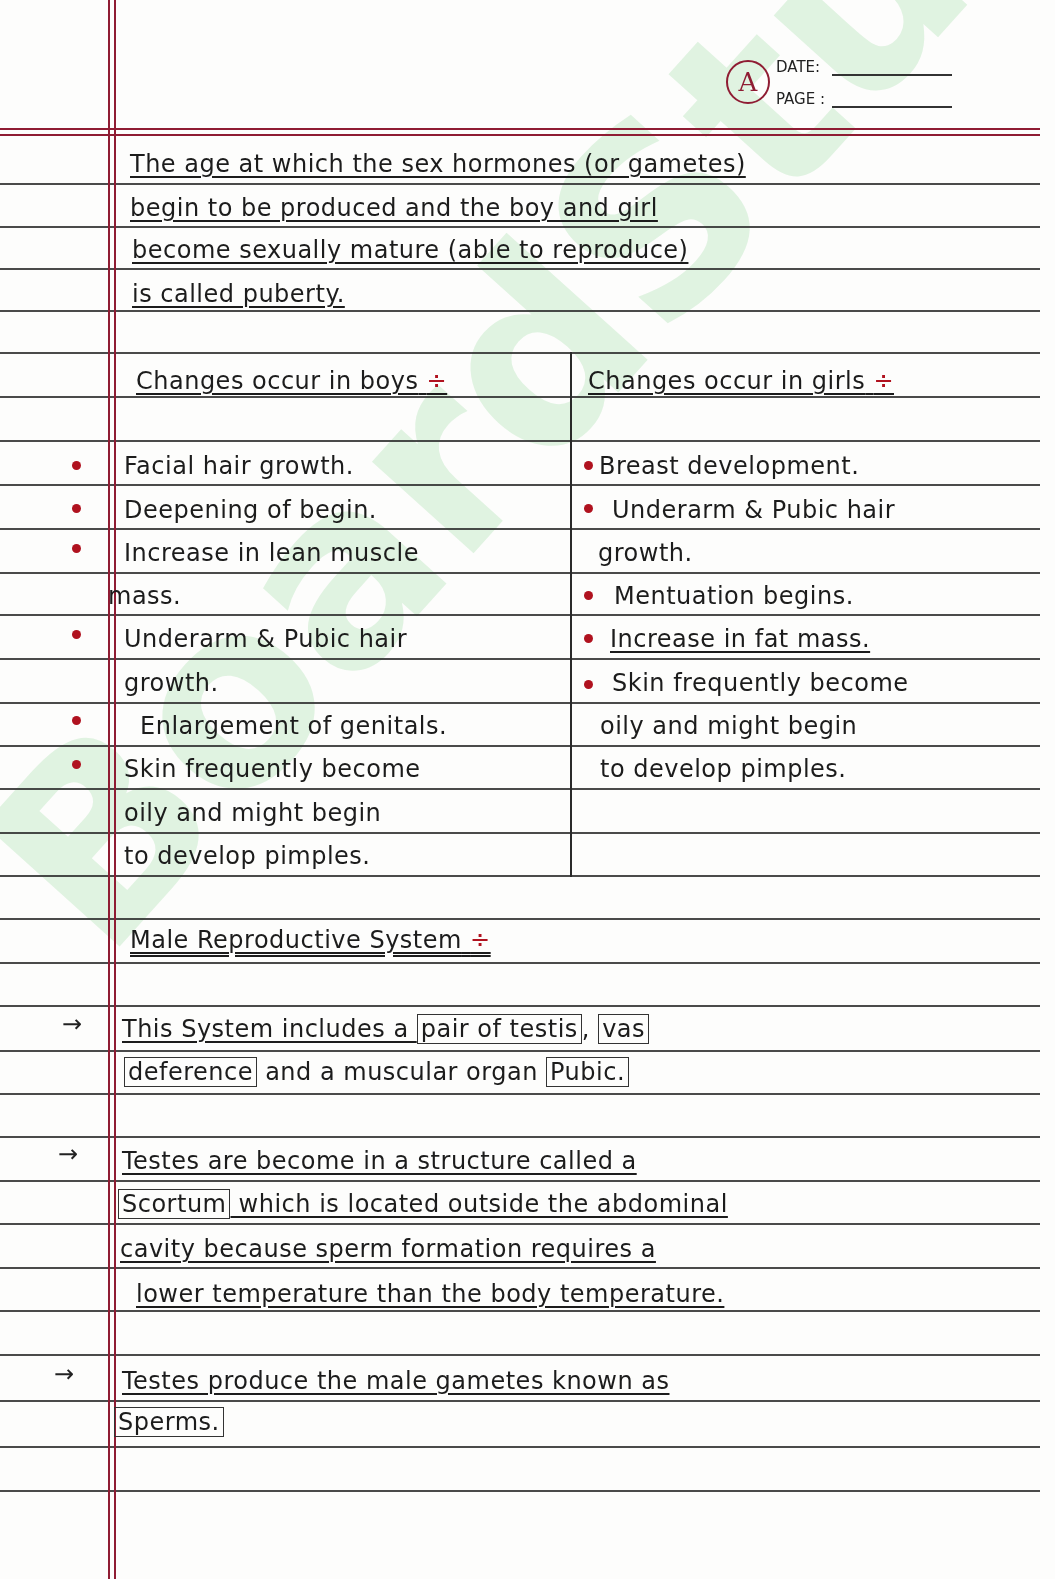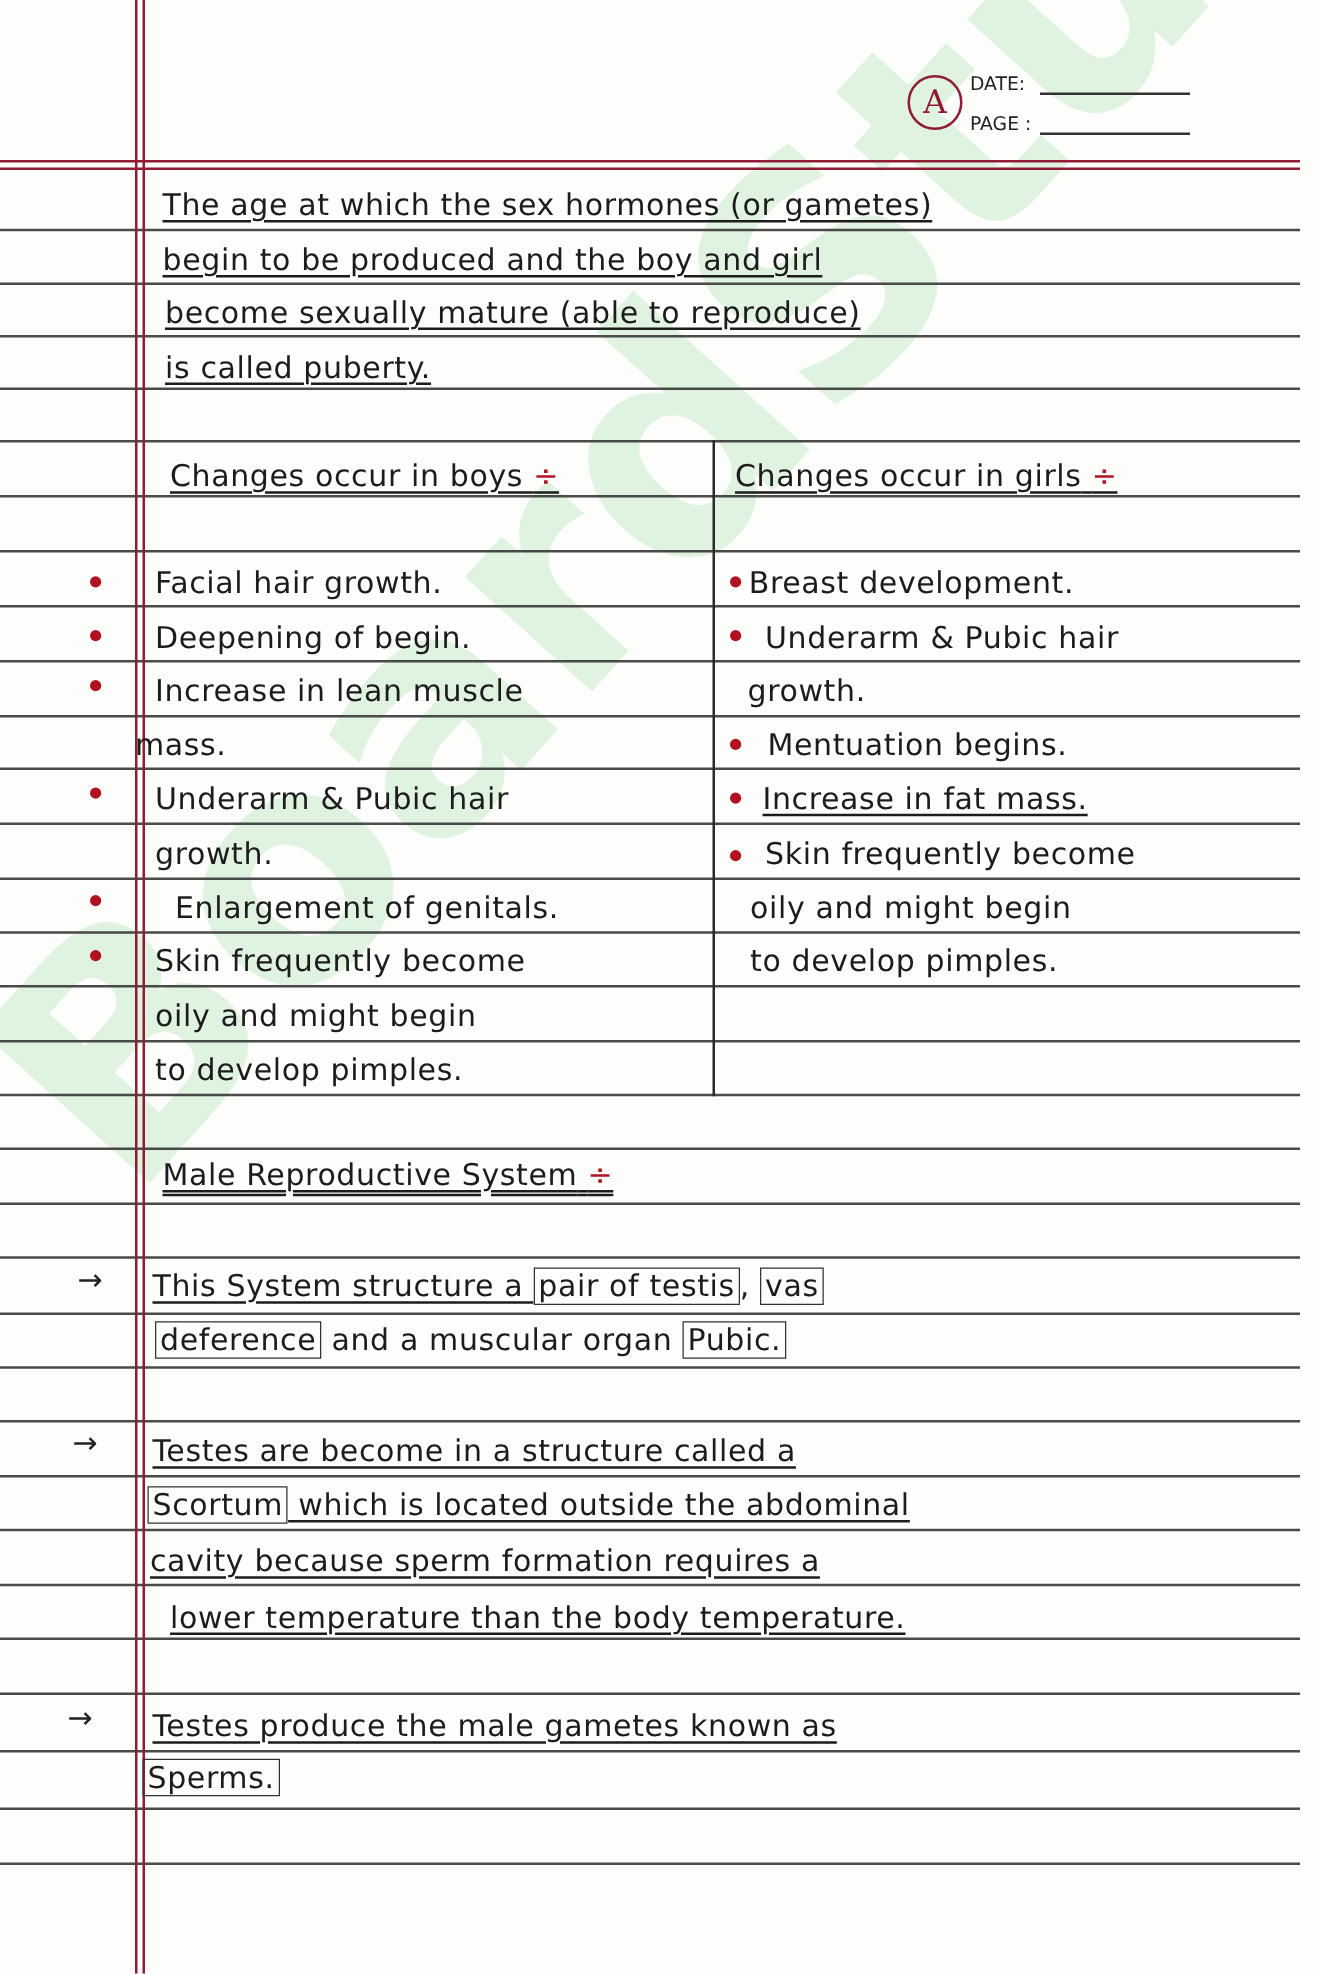--- a/index.html
+++ b/index.html
@@ -151,21 +151,21 @@
 </div>
 
 <div>
   <div class="txt u" style="left:130px; top:924px; text-decoration-style: double;">
     <span>Male Reproductive System</span>
     <span class="red-dot">÷</span>
   </div>
 
   <div class="arrow" style="left:62px; top:1010px">→</div>
   <div class="txt" style="left:122px; top:1013px">
-    <span class="u">This System structure a </span><span class="boxed">pair of testis</span><span>, </span><span class="boxed">vas</span>
+    <span class="u">This System includes a </span><span class="boxed">pair of testis</span><span>, </span><span class="boxed">vas</span>
   </div>
   <div class="txt" style="left:124px; top:1056px">
     <span class="boxed">deference</span><span> and a muscular organ </span><span class="boxed">Pubic.</span>
   </div>
 
   <div class="arrow" style="left:58px; top:1140px">→</div>
   <div class="txt u" style="left:122px; top:1145px">Testes are become in a structure called a</div>
   <div class="txt" style="left:118px; top:1188px">
     <span class="boxed">Scortum</span><span class="u"> which is located outside the abdominal</span>
   </div>

